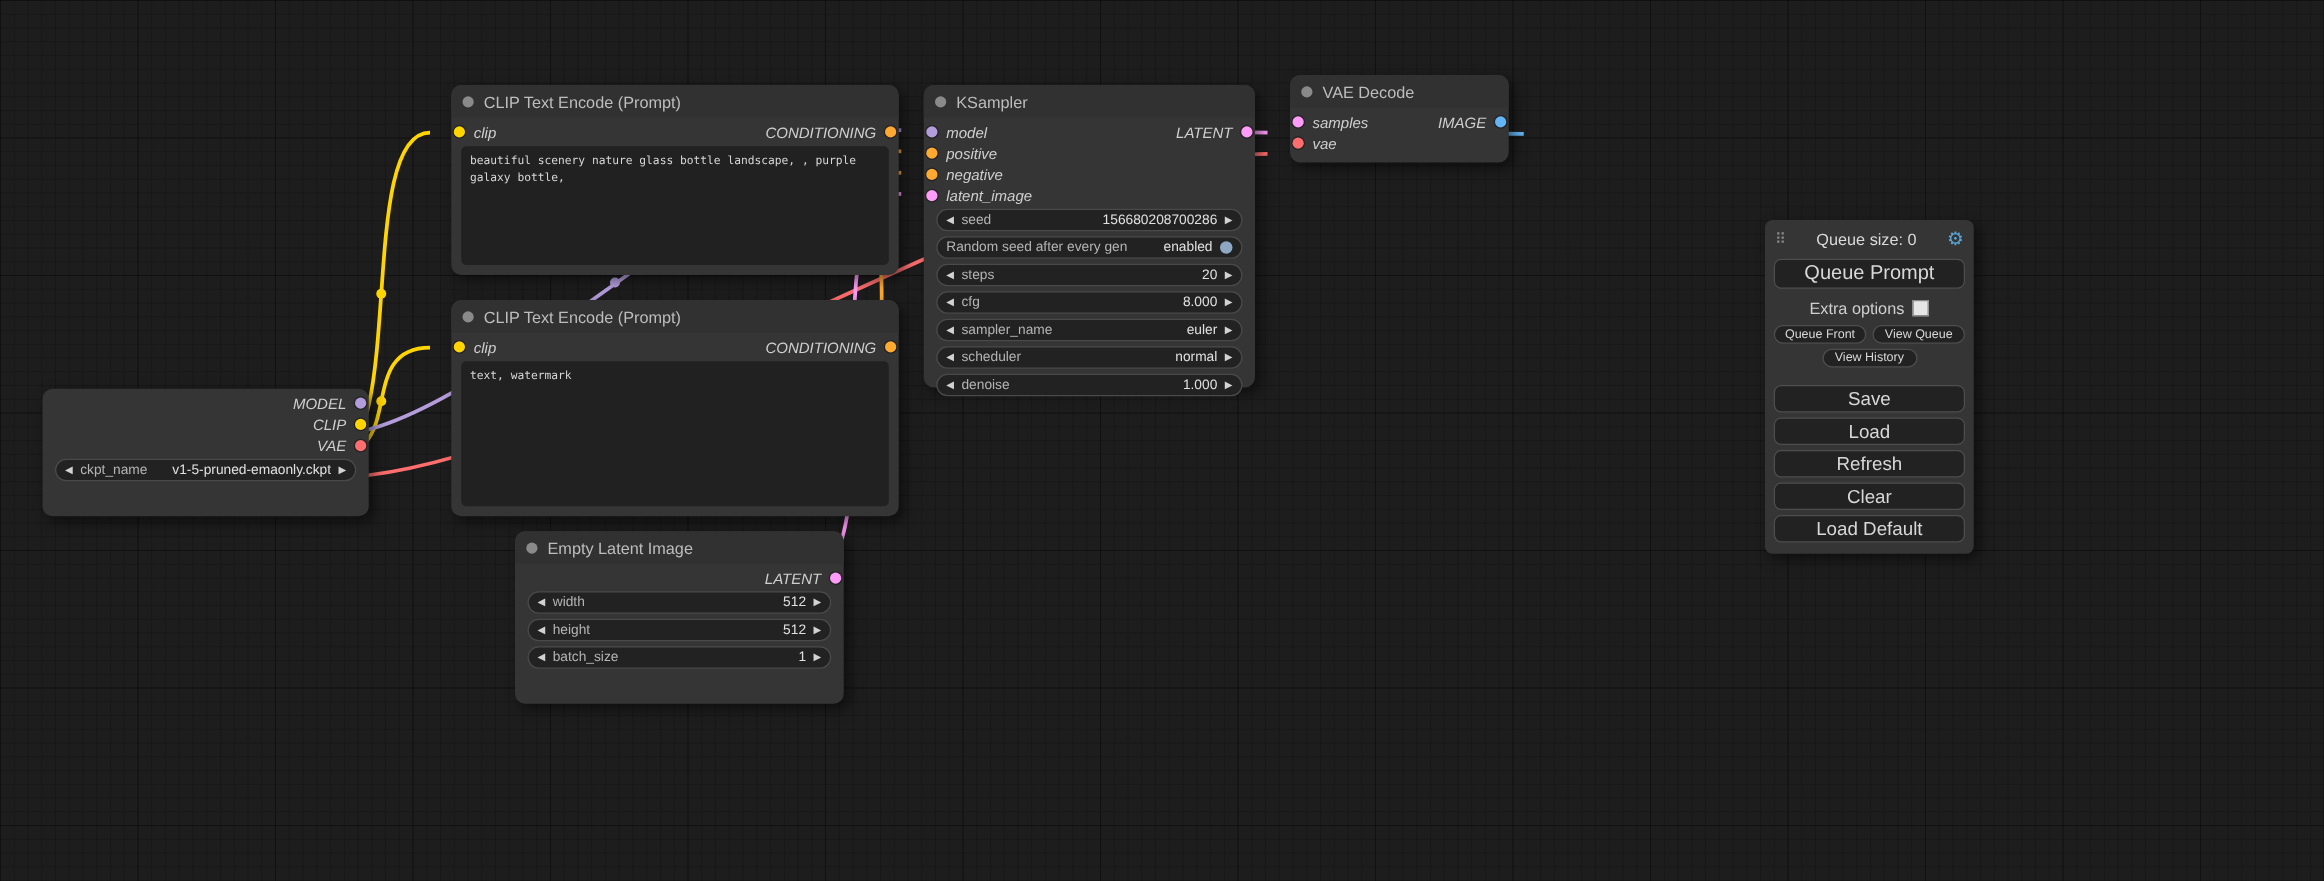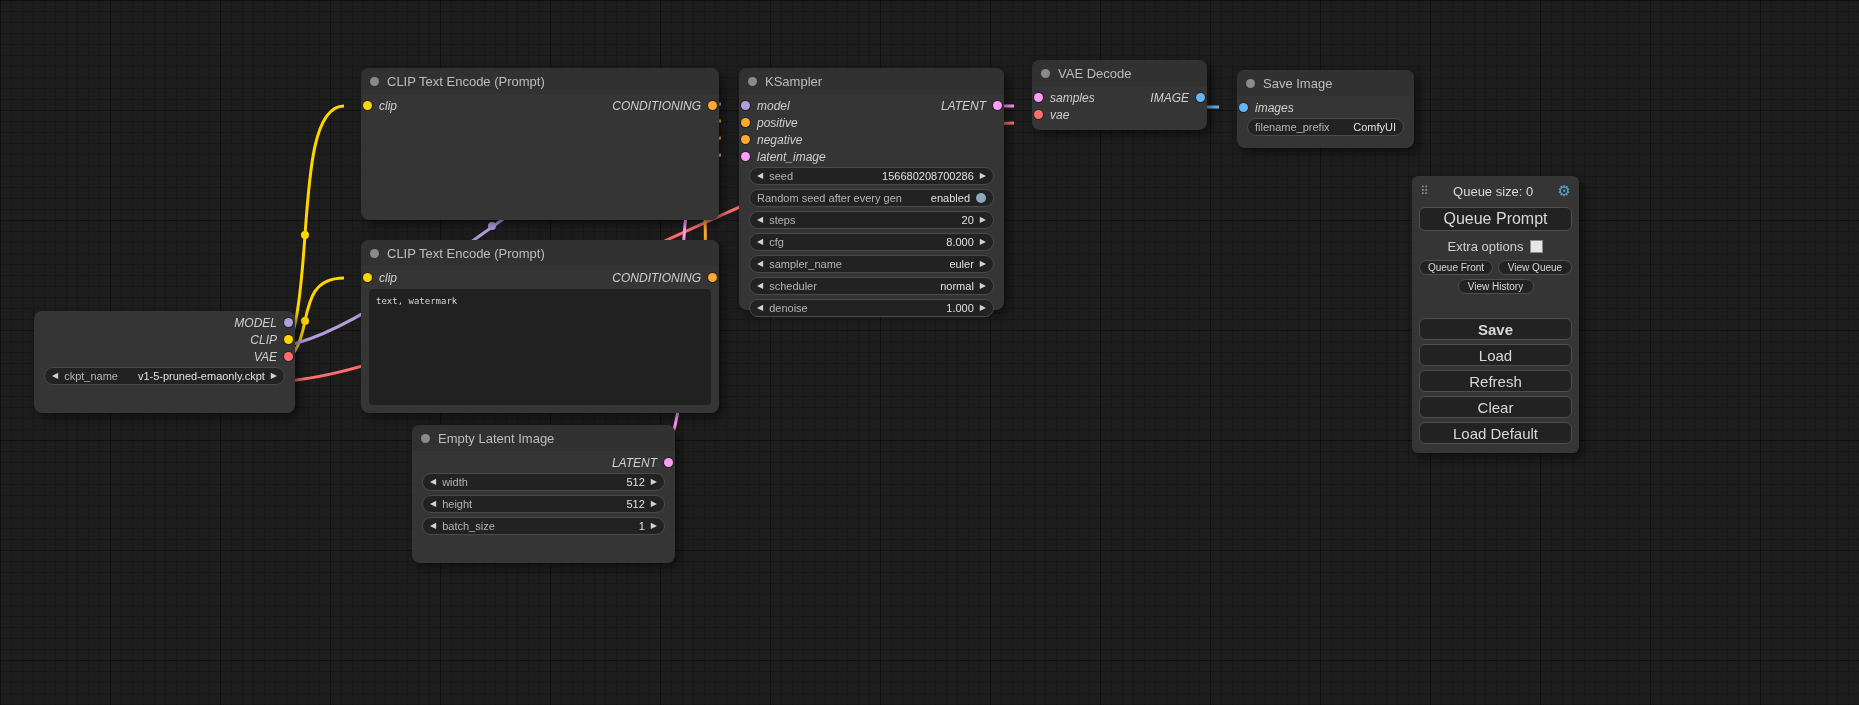--- a/index.html
+++ b/index.html
@@ -61,21 +61,21 @@
     font-family:"Liberation Sans",sans-serif;cursor:pointer;display:block;width:100%;
   }
   .qp-btn.big{height:24px;font-size:16px;margin-bottom:8px;}
   .qp-extra{display:flex;align-items:center;justify-content:center;gap:7px;color:#cfcfcf;font-size:13px;margin-bottom:6px;}
   .checkbox{width:11px;height:11px;background:#e6e6e6;border:1px solid #8a8a8a;display:inline-block;}
   .qp-row{display:flex;gap:5px;justify-content:space-between;margin-bottom:4px;}
   .qp-row.center{justify-content:center;}
   .qp-btn.small{font-size:10px;height:15px;border-radius:9px;padding:0 6px;line-height:1;width:auto;flex:1;}
   .qp-btn.small.history{flex:0 0 auto;width:76px;}
   .qp-btn.med{height:22px;font-size:15px;margin-top:4px;}
-  .qp-btn.med.first{margin-top:20px;font-weight:bold;}
+  .qp-btn.med.first{margin-top:10px;}
 </style>
 </head>
 <body>
 
 <div class="canvas">
 
   <svg class="wires" width="1859" height="705">
     <path d="M 266 364 C 326 364 284 106 344 106" stroke="#FFD500"></path>
     <path d="M 266 364 C 326 364 284 278 344 278" stroke="#FFD500"></path>
     <path d="M 266 348 C 380 348 607 104 721 104" stroke="#B39DDB"></path>
@@ -127,20 +127,21 @@
       <span>CLIP Text Encode (Prompt)</span>
     </div>
     <div class="node-body">
       <div class="row">
         <span class="port" style="background: rgb(255, 213, 0);"></span>
         <span class="in-label">clip</span>
         <span class="spacer"></span>
         <span class="out-label">CONDITIONING</span>
         <span class="port" style="background: rgb(255, 169, 49);"></span>
       </div>
+      <div class="textarea">beautiful scenery nature glass bottle landscape, , purple galaxy bottle,</div>
     </div>
   </div>
 
   <div class="node" style="left:337px;top:240px;width:358px;height:173px">
     <div class="node-title">
       <span class="title-dot"></span>
       <span>CLIP Text Encode (Prompt)</span>
     </div>
     <div class="node-body">
       <div class="row">
@@ -268,36 +269,20 @@
         <span class="out-label">IMAGE</span>
         <span class="port" style="background: rgb(100, 181, 246);"></span>
       </div>
       <div class="row">
         <span class="port" style="background: rgb(255, 110, 110);"></span>
         <span class="in-label">vae</span>
       </div>
     </div>
   </div>
 
-  <div class="node" style="left:1213px;top:70px;width:177px;height:78px">
-    <div class="node-title">
-      <span class="title-dot"></span>
-      <span>Save Image</span>
-    </div>
-    <div class="node-body">
-      <div class="row">
-        <span class="port" style="background: rgb(100, 181, 246);"></span>
-        <span class="in-label">images</span>
-      </div>
-      <div class="widget">
-        <span class="w-label">filename_prefix</span>
-        <span class="w-value">ComfyUI</span>
-      </div>
-    </div>
-  </div>
 
   <div class="queue-panel">
     <div class="qp-header">
       <span class="drag-handle">⠿</span>
       <span>Queue size: 0</span>
       <span class="gear">⚙</span>
     </div>
     <button class="qp-btn big">Queue Prompt</button>
     <div class="qp-extra">
       <span>Extra options</span>

